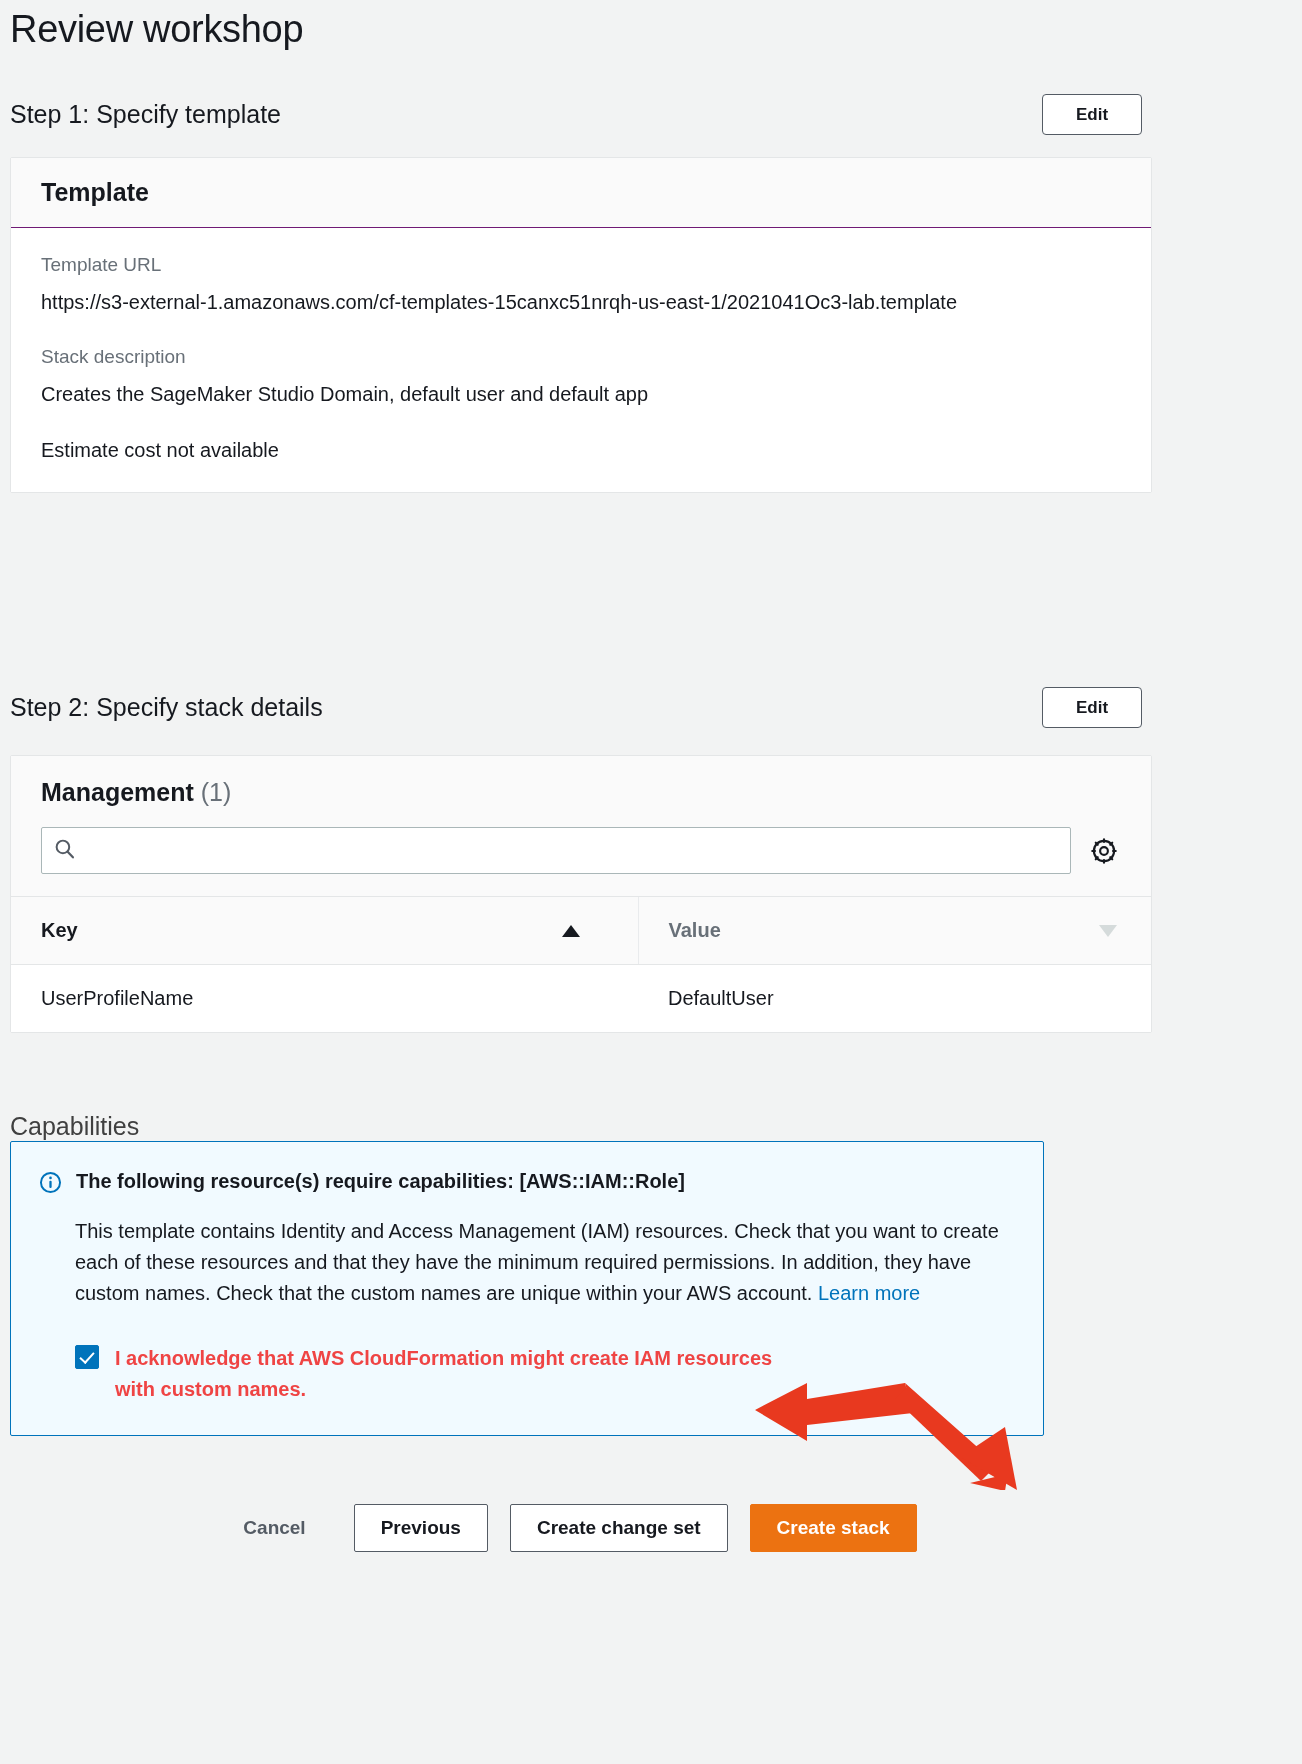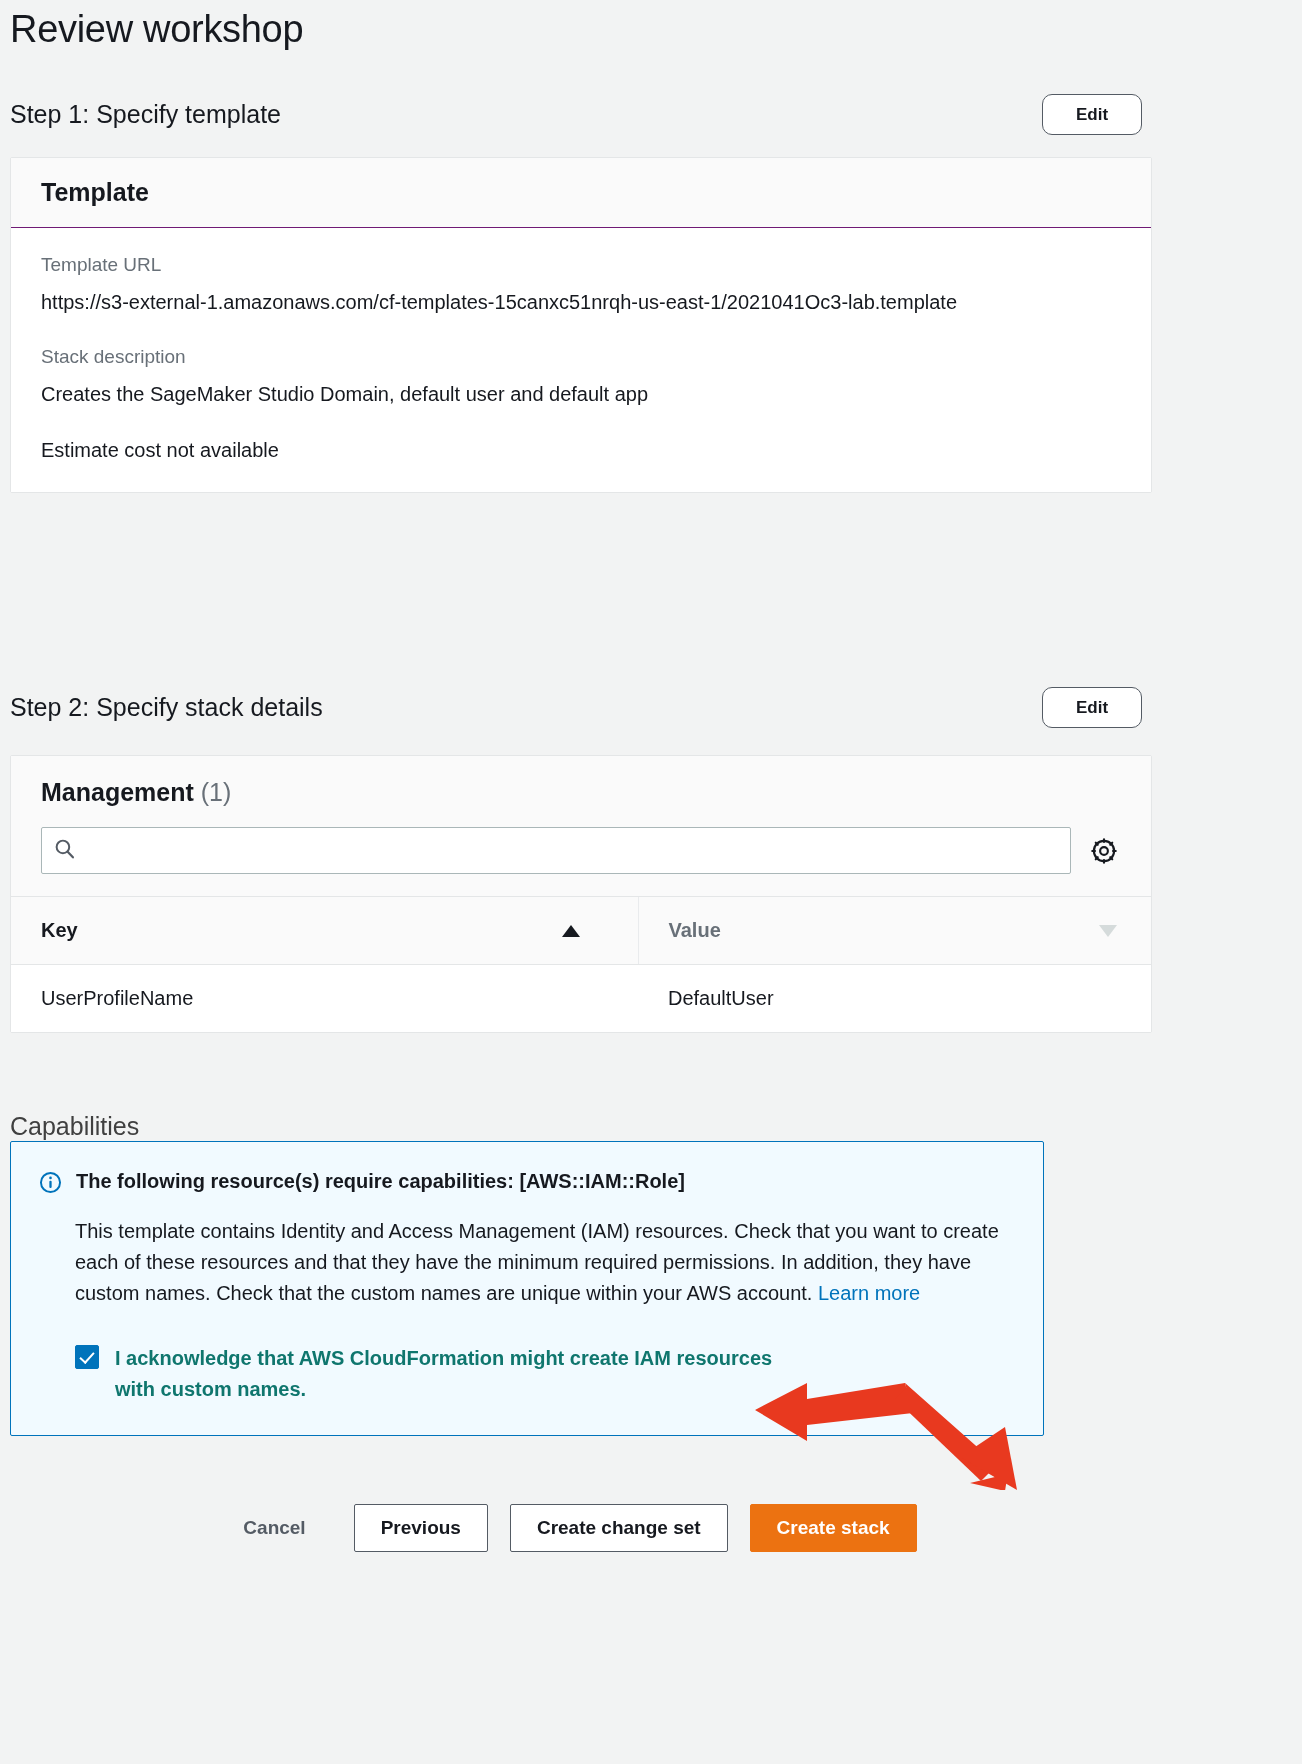--- a/index.html
+++ b/index.html
@@ -40,21 +40,21 @@
   }
   .step-title {
     font-size: 25px;
     font-weight: 400;
     color: #16191f;
   }
   .edit-button {
     width: 100px;
     height: 41px;
     border: 1px solid #545b64;
-    border-radius: 10px;
+    border-radius: 4px;
     background: #ffffff;
     color: #16191f;
     font-family: "Liberation Sans", sans-serif;
     font-size: 17px;
     font-weight: bold;
     cursor: pointer;
     display: flex;
     align-items: center;
     justify-content: center;
     padding: 0;
@@ -264,21 +264,21 @@
     left: 7px; top: 3px;
     width: 6px; height: 12px;
     border: solid #ffffff;
     border-width: 0 2.5px 2.5px 0;
     transform: rotate(42deg);
   }
   .ack-text {
     font-size: 20px;
     font-weight: bold;
     line-height: 1.55;
-    color: #0f766e;
+    color: #ef4444;
     max-width: 690px;
   }
 
   
   .footer {
     position: absolute;
     left: 0;
     width: 1302px;
     display: flex;
     align-items: center;

